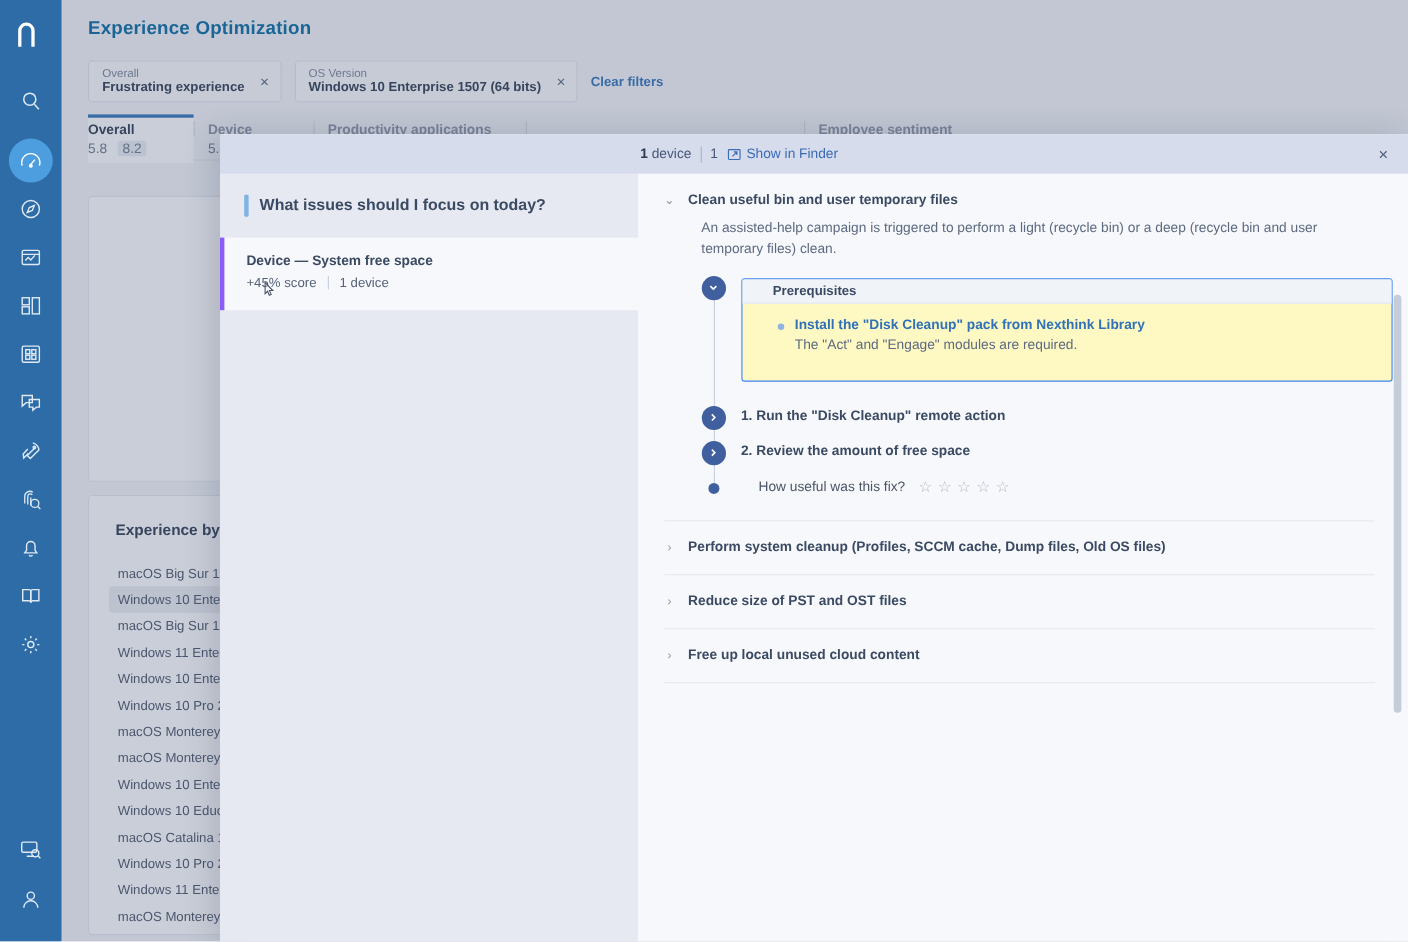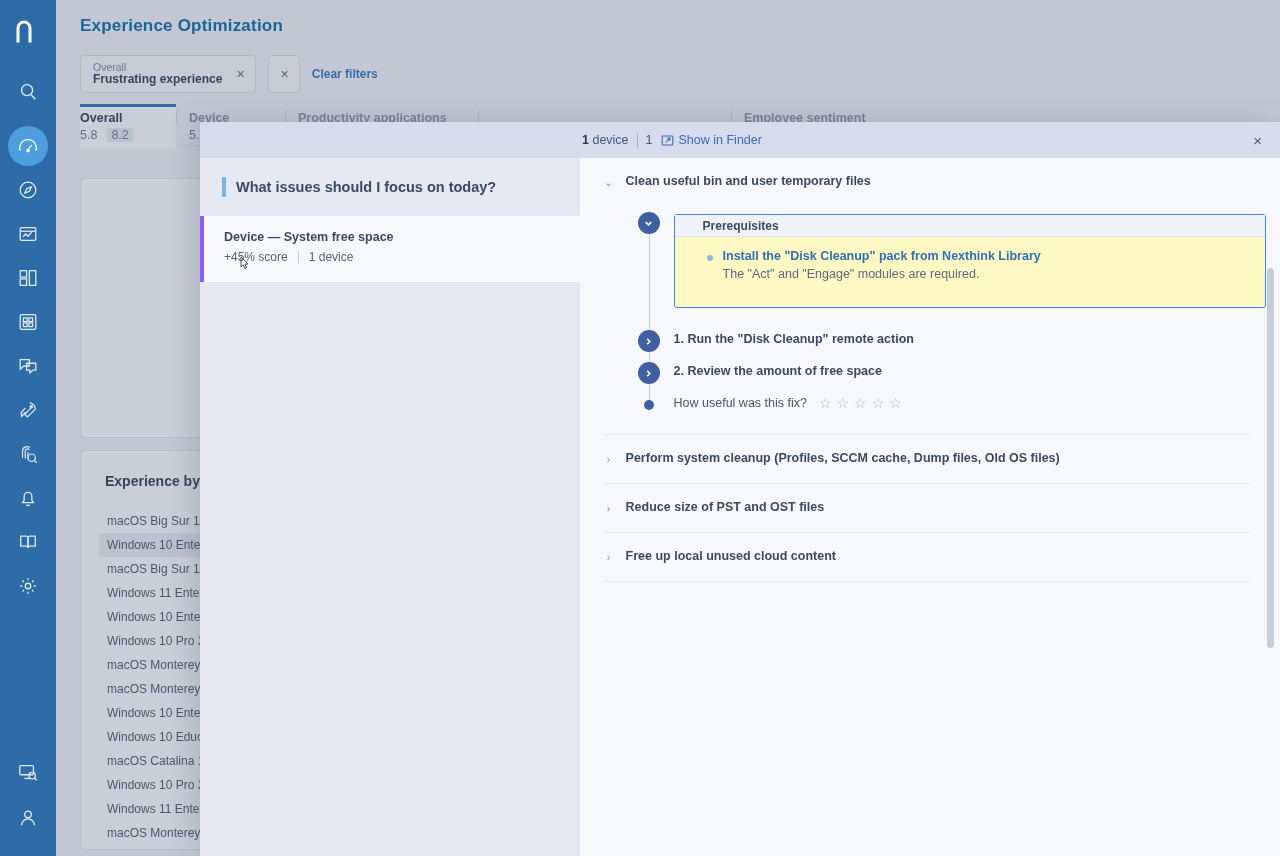--- a/index.html
+++ b/index.html
@@ -160,21 +160,21 @@
   .prereq-head {
     height: 22px; background: #f0f3f8; border-bottom: 1px solid #dfe5ef;
     display: flex; align-items: center; padding-left: 28px;
     font-size: 12px; font-weight: bold; color: #3b4a63;
   }
   .prereq-content { padding: 12px 18px 26px 48px; }
   .prereq-bullet { position: absolute; left: 32px; margin-top: 6px; width: 6px; height: 6px; border-radius: 50%; background: #8fb4e0; }
   .prereq-link { font-size: 12.5px; font-weight: bold; color: #2f72b8; cursor: pointer; }
   .prereq-sub { font-size: 12.5px; color: #5d6a80; margin-top: 4px; }
 
-  .rating { display: flex; align-items: center; gap: 12px; }
+  .rating { display: flex; align-items: center; gap: 12px; margin-left: 16px; }
   .rating-label { font-size: 12.5px; color: #4a5568; }
   .stars { display: flex; gap: 5px; }
   .star { font-size: 14px; color: #aeb6c6; cursor: pointer; line-height: 1; }
 
   .vscroll {
     position: absolute; right: 6px; top: 110px; width: 7px; height: 380px;
     background: #c5ccda; border-radius: 4px;
   }
 </style>
 </head>
@@ -334,20 +334,24 @@
 
     <div class="filters">
       <div class="chip">
         <div class="chip-text">
           <div class="chip-label">Overall</div>
           <div class="chip-value">Frustrating experience</div>
         </div>
         <div class="chip-x">×</div>
       </div>
       <div class="chip">
+        <div class="chip-text">
+          <div class="chip-label">OS Version</div>
+          <div class="chip-value">Windows 10 Enterprise 1507 (64 bits)</div>
+        </div>
         <div class="chip-x">×</div>
       </div>
       <div class="clear-filters">Clear filters</div>
     </div>
 
     <div class="tabs">
       <div class="tab active">
         <div class="tab-label">Overall</div>
         <div class="tab-scores">
             <span class="s1">5.8</span>
@@ -443,20 +447,21 @@
       <div class="right-pane">
 
         <div class="fixes">
 
           <div class="fix">
             <div class="fix-head">
               <span class="caret">⌄</span>
               <span class="fix-title">Clean useful bin and user temporary files</span>
             </div>
             <div class="fix-body">
+              <div class="fix-desc">An assisted-help campaign is triggered to perform a light (recycle bin) or a deep (recycle bin and user temporary files) clean.</div>
 
               <div class="timeline">
                 <div class="tl-line"></div>
 
                 <div class="tl-item">
                   <div class="tl-dot">
                     <svg width="11" height="11" viewBox="0 0 12 12" fill="none" stroke="#fff" stroke-width="1.6">
                         <path d="M3 4.5 6 7.5 9 4.5"></path>
                       </svg>
                   </div>

